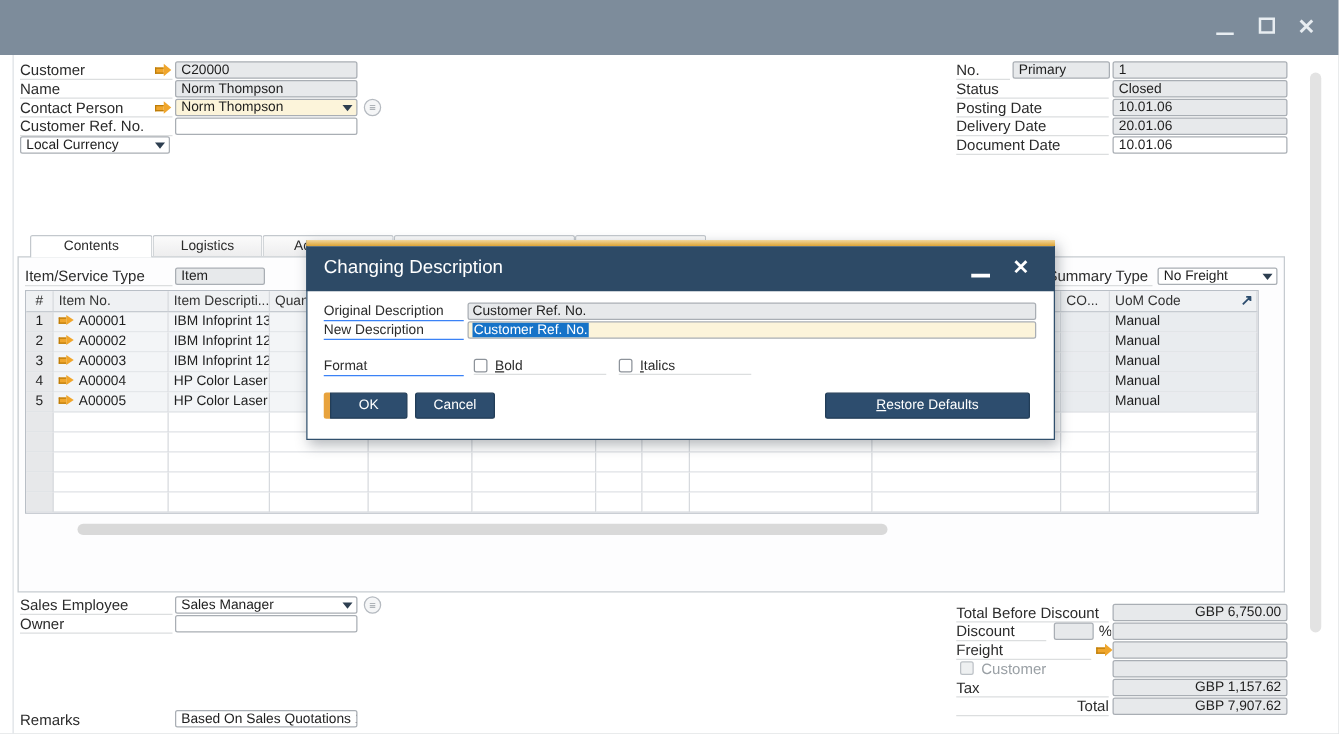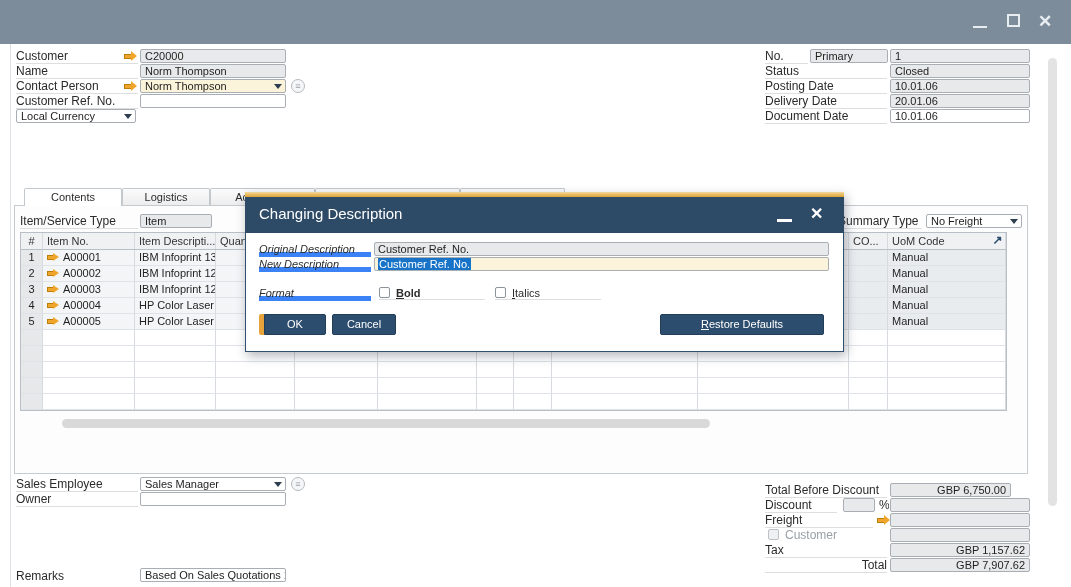--- a/index.html
+++ b/index.html
@@ -61,21 +61,21 @@
   .vscroll{position:absolute;left:1048px;top:58px;width:9px;height:448px;border-radius:5px;background:#e3e3e3;}
   
   .dialog{position:absolute;left:245px;top:192px;width:599px;height:160px;z-index:30;
           box-shadow:2px 4px 10px rgba(40,50,60,.35);background:#ffffff;border:1px solid #31506d;}
   .dlg-gold{position:absolute;left:-1px;top:-1px;width:599px;height:5px;
             background:linear-gradient(#f2d79c,#dda231);}
   .dlg-title{position:absolute;left:-1px;top:4px;width:599px;height:36px;background:#2d4a66;}
   .dlg-title .txt{position:absolute;left:14px;top:8px;font-size:15px;color:#ffffff;font-weight:400;}
   .dlg-min{position:absolute;left:532px;top:22px;width:15px;height:3px;background:#ffffff;}
   .dlg-close{position:absolute;left:565px;top:7px;color:#ffffff;font-size:16px;font-weight:bold;}
-  .dlg-lbl{position:absolute;height:14px;font-size:11px;color:#2b2b2b;line-height:13px;border-bottom:5px solid #3b82f6;white-space:nowrap;font-style:italic;}
+  .dlg-lbl{position:absolute;height:14px;font-size:11px;color:#2b2b2b;line-height:13px;border-bottom:1px solid #3b82f6;white-space:nowrap;}
   .dlg-fld{position:absolute;height:14px;font-size:11px;line-height:12px;padding:0 3px;border:1px solid #a9aeb4;
            border-radius:2px;white-space:nowrap;overflow:hidden;}
   .sel-text{background:#1673c8;color:#ffffff;padding:0 1px;}
   .cb-label{position:absolute;font-size:11px;color:#2b2b2b;line-height:13px;display:inline-block;}
   .fl-underline::first-letter{text-decoration:underline;}
   .cb-group{position:absolute;height:14px;border-bottom:1px solid #dcdedf;}
   .dbtn{position:absolute;height:21px;background:#2d4d6e;border:1px solid #223d57;border-radius:2px;
         color:#ffffff;font-size:11px;text-align:center;line-height:19px;cursor:default;}
   .ok-accent{position:absolute;width:5px;height:21px;background:#e8a33d;border-radius:2px 0 0 2px;}
   .gray-lbl{color:#9aa0a5;}
@@ -321,21 +321,21 @@
   </div>
   <div class="mcirc" style="left:291px;top:477px;"></div>
 
   <div class="lbl" style="left:16px;top:493px;width:122px;">Owner</div>
   <div class="fld white" style="left:140px;top:492px;width:146px;"></div>
 
   <div class="lbl" style="left:16px;top:570px;width:122px;border-bottom:none;">Remarks</div>
   <div class="fld white" style="left:140px;top:568px;width:146px;">Based On Sales Quotations 1.</div>
 
   <div class="lbl" style="left:765px;top:484px;width:122px;">Total Before Discount</div>
-  <div class="fld right" style="left:890px;top:483px;width:121px;">GBP 6,750.00</div>
+  <div class="fld right" style="left:890px;top:483px;width:140px;">GBP 6,750.00</div>
 
   <div class="lbl" style="left:765px;top:499px;width:72px;">Discount</div>
   <div class="fld" style="left:843px;top:498px;width:32px;"></div>
   <div class="lbl" style="left:879px;top:499px;width:10px;border-bottom:none;">%</div>
   <div class="fld right" style="left:890px;top:498px;width:140px;"></div>
 
   <div class="lbl" style="left:765px;top:514px;width:108px;">Freight</div>
   <div class="larrow" style="left:877px;top:515px;">
       <span class="bar"></span>
       <span class="tip"></span>
@@ -364,21 +364,21 @@
     <div class="dlg-fld" style="left:128px;top:49px;width:455px;background:#e7e9eb;color:#1e1e1e;">Customer Ref. No.</div>
 
     <div class="dlg-lbl" style="left:13px;top:65px;width:112px;">New Description</div>
     <div class="dlg-fld" style="left:128px;top:64px;width:455px;background:#fcf4da;">
       <span class="sel-text">Customer Ref. No.</span>
     </div>
 
     <div class="dlg-lbl" style="left:13px;top:94px;width:112px;">Format</div>
     <div class="cb-group" style="left:133px;top:93px;width:106px;">
       <span class="cb" style="left:0;top:1px;"></span>
-      <span class="cb-label fl-underline" style="left:17px;top:1px;font-weight:bold;">Bold</span>
+      <span class="cb-label fl-underline" style="left:17px;top:1px;">Bold</span>
     </div>
     <div class="cb-group" style="left:249px;top:93px;width:106px;">
       <span class="cb" style="left:0;top:1px;"></span>
       <span class="cb-label fl-underline" style="left:17px;top:1px;">Italics</span>
     </div>
 
     <div class="ok-accent" style="left:13px;top:121px;"></div>
     <div class="dbtn" style="left:18px;top:121px;width:62px;border-radius:0 2px 2px 0;">OK</div>
     <div class="dbtn" style="left:86px;top:121px;width:64px;">Cancel</div>
     <div class="dbtn fl-underline" style="left:414px;top:121px;width:164px;">Restore Defaults</div>

